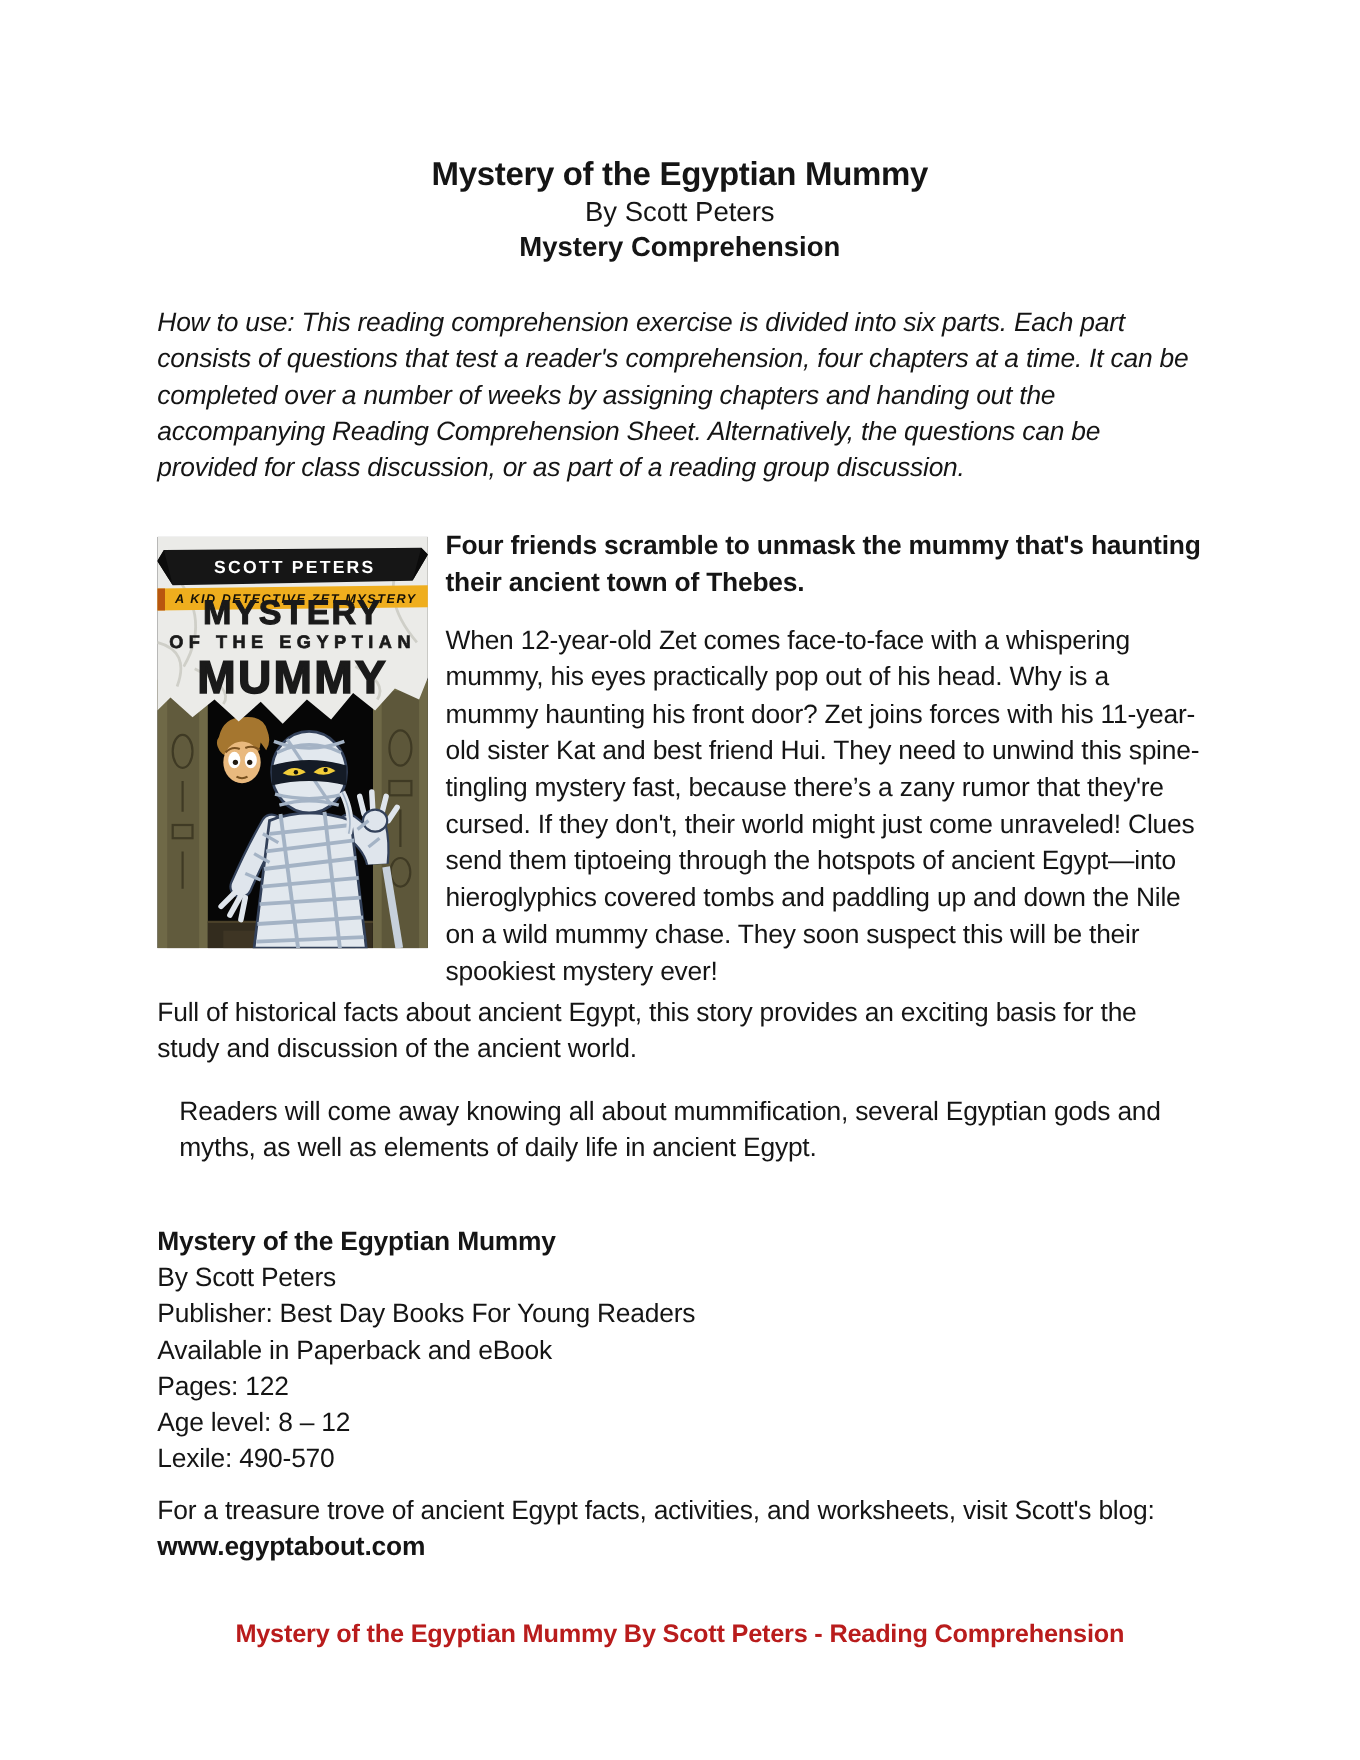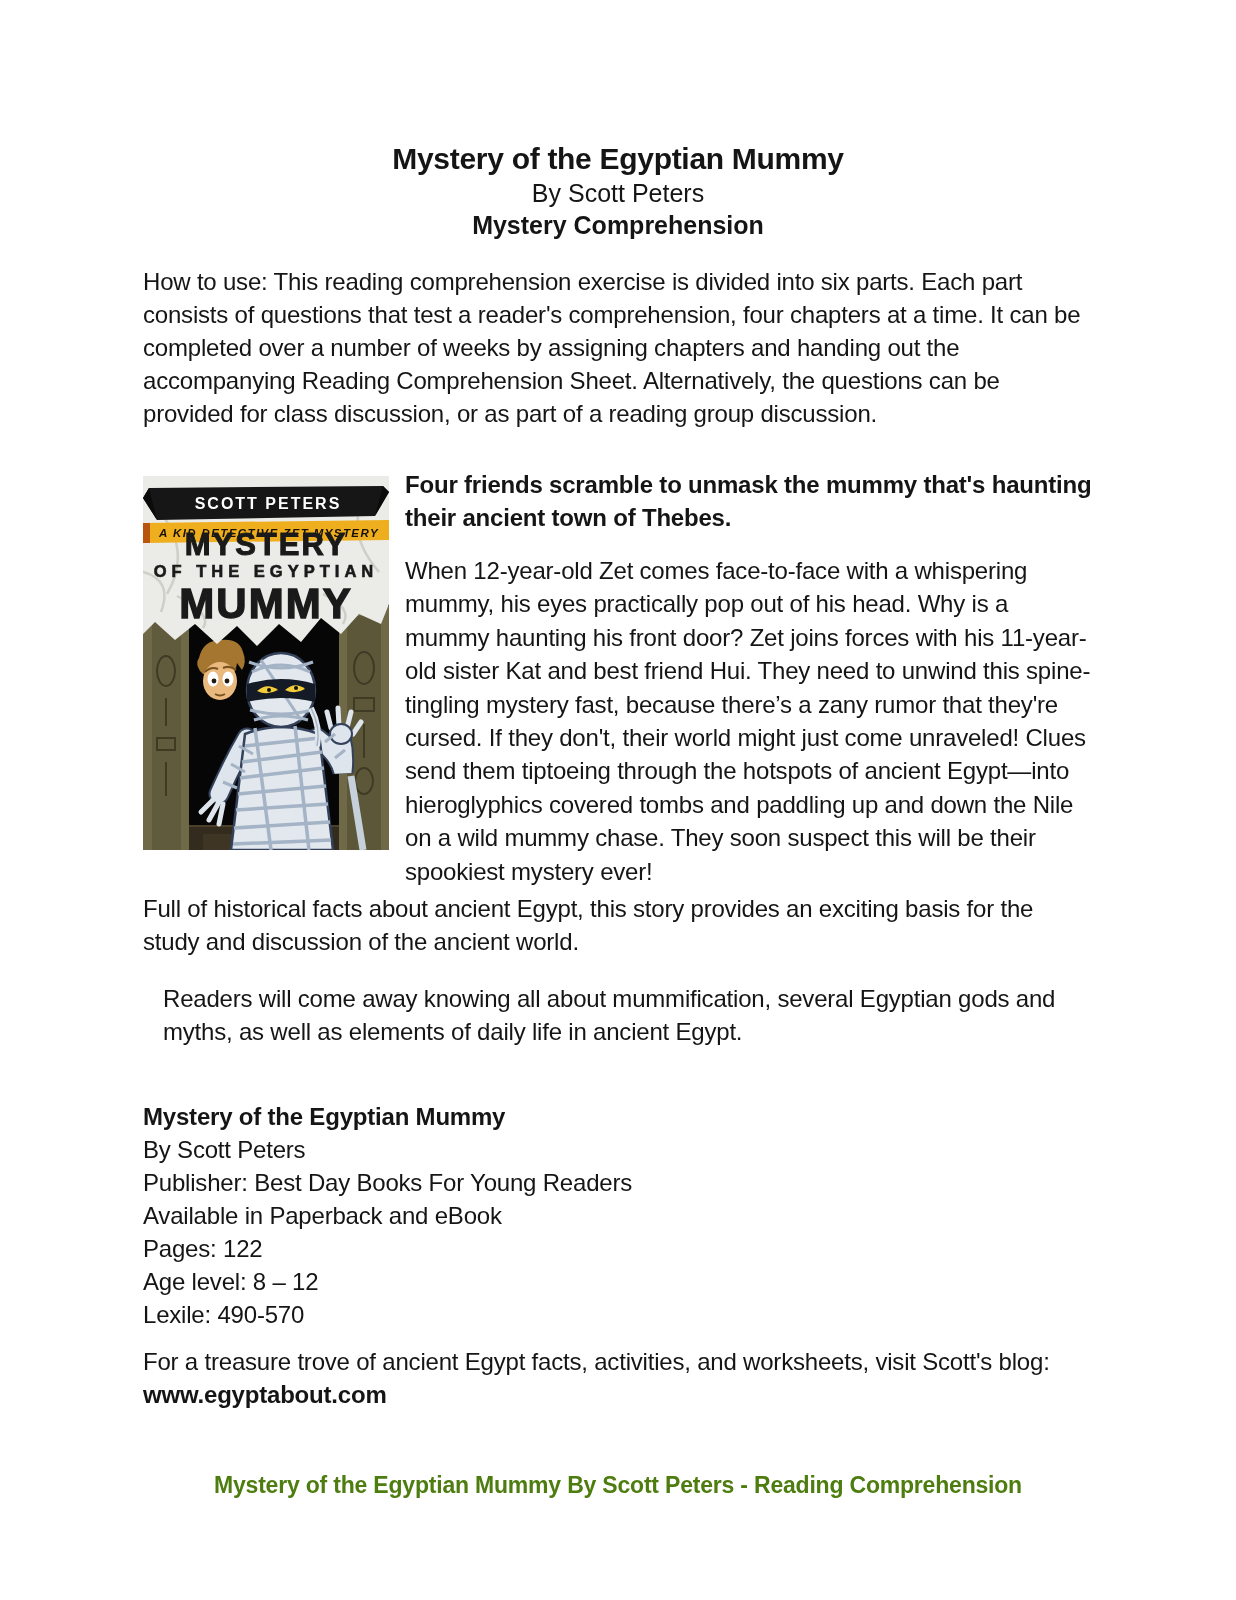--- a/index.html
+++ b/index.html
@@ -4,36 +4,36 @@
 <style>
   html,body { margin:0; padding:0; background:#ffffff; }
   body { width:1236px; height:1600px; position:relative; overflow:hidden;
          font-family:"Liberation Sans", sans-serif; color:#151515; }
   .page { position:absolute; inset:0; padding:0 143px; box-sizing:border-box; }
   .header { text-align:center; padding-top:141px; }
   .header h1 { margin:0; font-size:30px; line-height:36px; font-weight:bold; letter-spacing:-0.3px; }
   .byline   { font-size:25px; line-height:32px; font-weight:normal; }
   .subtitle { font-size:25px; line-height:32px; font-weight:bold; }
   p { margin:0; font-size:24px; line-height:33px; letter-spacing:-0.2px; }
-  .howto { margin-top:24px; }
+  .howto { margin-top:36px;font-style:italic; }
   .media-row { margin-top:46px; display:flex; gap:16px; align-items:flex-start; }
   .cover { width:246px; height:374px; flex:0 0 246px; }
   .cover svg { display:block; }
   .blurb-col { width:688px; margin-top:-8px; }
   .blurb-head { font-weight:bold; }
   .blurb-body { margin-top:20px; line-height:33.4px; }
   .para-facts { margin-top:4px; }
   .para-readers { margin-top:24px;margin-left:20px; }
   .details { margin-top:52px; }
   .details p { line-height:33px; }
   .details .bold { font-weight:bold; }
   .blog { margin-top:14px; }
   .bold { font-weight:bold; }
   .footer { position:absolute; left:0; right:0; top:1472px; text-align:center;
-            font-size:23px; font-weight:bold; color:#4d7c0f; letter-spacing:-0.2px; }
+            font-size:23px; font-weight:bold; color:#b91c1c; letter-spacing:-0.2px; }
   
   .cv-author { fill:#ffffff; font-size:16px; font-weight:bold; letter-spacing:2px; }
   .cv-series { fill:#161106; font-size:11.5px; font-weight:bold; font-style:italic; letter-spacing:1.4px; }
   .cv-t1 { fill:#1a1a1a; font-size:31px; font-weight:bold; letter-spacing:2px; stroke:#1a1a1a; stroke-width:1; }
   .cv-t2 { fill:#1a1a1a; font-size:16.5px; font-weight:bold; letter-spacing:5px; stroke:#1a1a1a; stroke-width:0.6; }
   .cv-t3 { fill:#1a1a1a; font-size:42px; font-weight:bold; letter-spacing:2px; stroke:#1a1a1a; stroke-width:1.4; }
   .cv-t1,.cv-t2,.cv-t3,.cv-author,.cv-series { font-family:"Liberation Sans", sans-serif; text-anchor:middle; }
 </style>
 </head>
 <body>

